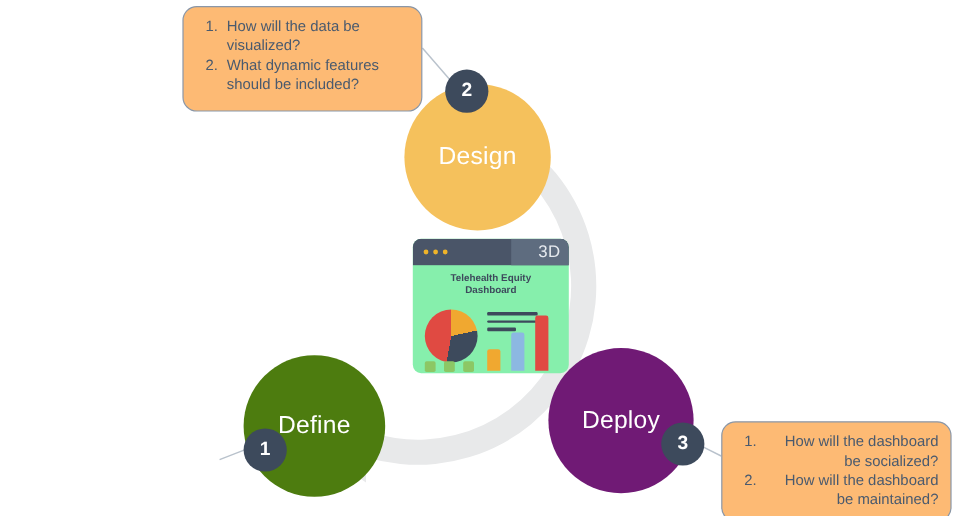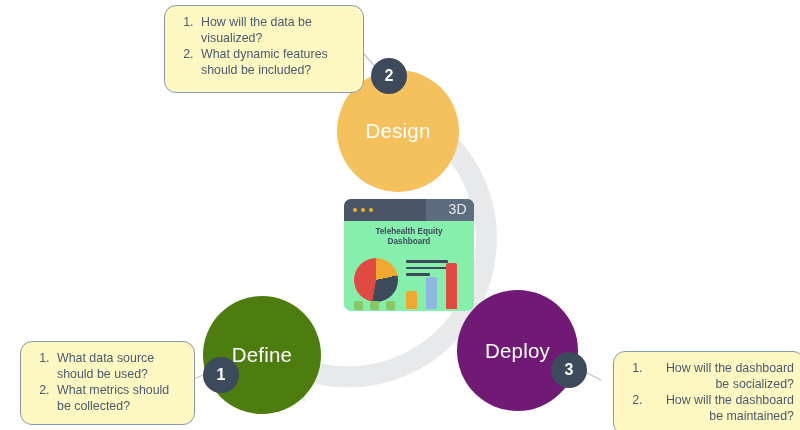--- a/index.html
+++ b/index.html
@@ -17,24 +17,23 @@
     background: #ffffff;
     overflow: hidden;
   }
 
   
   .callout {
     position: absolute;
     box-sizing: border-box;
     border: 1.4px solid #8a97a8;
     border-radius: 12px;
-    background: #fef9c3;
+    background: #fdba74;
     padding: 9px 10px 9px 8px;
     z-index: 6;
-    margin-left: 12px;
   }
   .callout ol {
     margin: 0;
     padding: 0 0 0 24px;
     list-style: decimal;
   }
   .callout li {
     color: #4a5a6e;
     font-size: 12.4px;
     line-height: 15.6px;
@@ -271,26 +270,20 @@
     <span class="badge-num">3</span>
   </div>
 
   <div class="callout" id="callout-design">
     <ol>
       <li>How will the data be visualized?</li>
       <li>What dynamic features should be included?</li>
     </ol>
   </div>
 
-  <div class="callout" id="callout-define">
-    <ol>
-      <li>What data source should be used?</li>
-      <li>What metrics should be collected?</li>
-    </ol>
-  </div>
 
   <div class="callout" id="callout-deploy">
     <ol>
       <li>How will the dashboard be socialized?</li>
       <li>How will the dashboard be maintained?</li>
     </ol>
   </div>
 
   <div id="dashboard">
     <div id="dash-titlebar">

